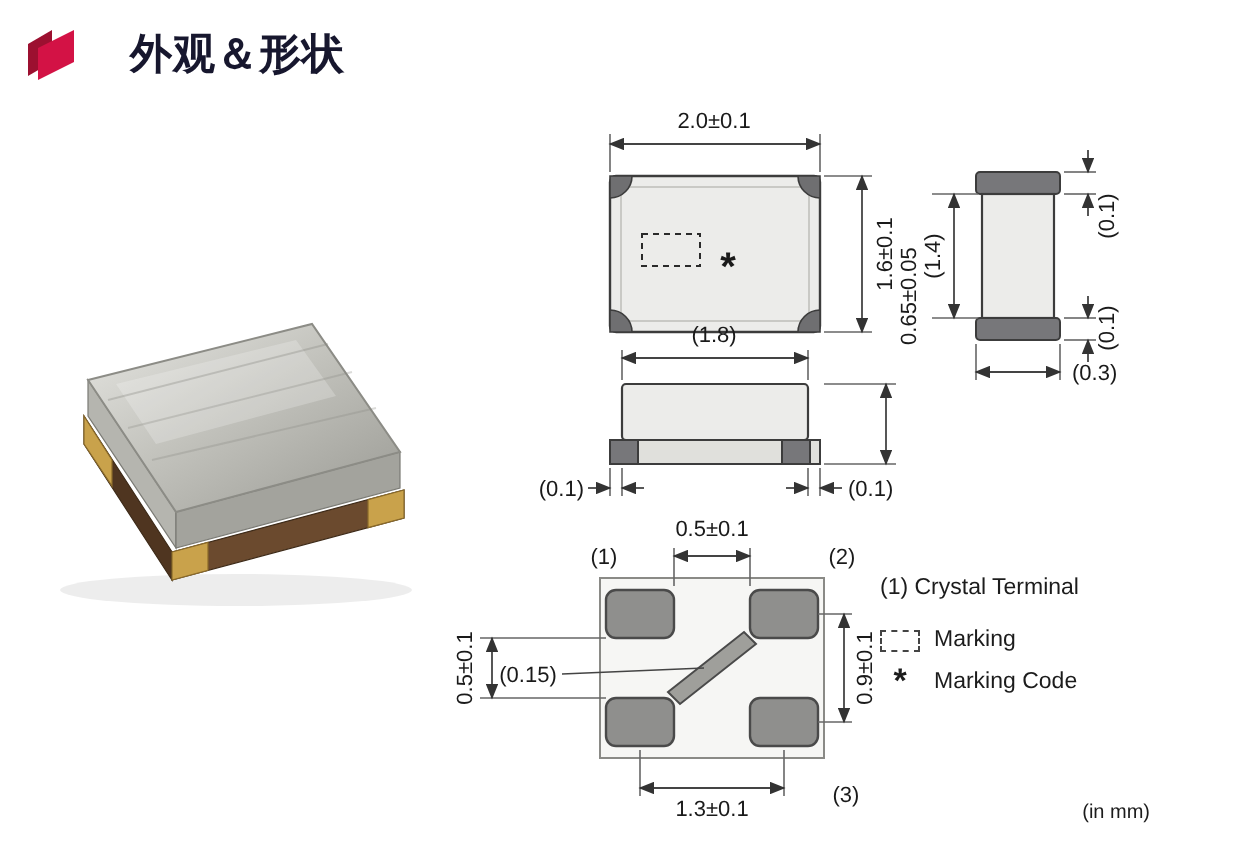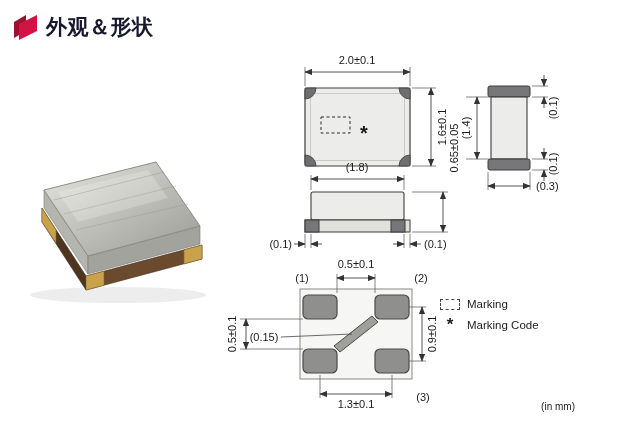--- a/index.html
+++ b/index.html
@@ -1,21 +1,21 @@
 <!DOCTYPE html>
 <html><head>
 <meta charset="utf-8">
 <style>
   * { margin:0; padding:0; box-sizing:border-box; }
   html,body { background:#ffffff; }
   .canvas {
     position:relative; width:619px; height:422px; background:#ffffff;
     font-family:"Liberation Sans", sans-serif; overflow:hidden;
   }
-  .app-header { position:absolute; left:12px; top:12px; display:flex; align-items:center; gap:6px; }
+  .app-header { position:absolute; left:12px; top:12px; display:flex; align-items:center; gap:25px; }
   .app-title { font-size:21px; font-weight:700; color:#17172e; letter-spacing:.5px;
                font-family:"Liberation Sans", sans-serif; }
   .photo { position:absolute; left:18px; top:142px; }
   .drawings { position:absolute; left:0; top:0; }
   .drawings text { font-family:"Liberation Sans", sans-serif; font-size:11px; fill:#1a1a1a; }
   .drawings text.star { font-size:20px; font-weight:bold; }
   .legend { position:absolute; left:440px; top:286px; font-size:11.5px; color:#1c1c1c;
             line-height:16px; }
   .legend-row { white-space:nowrap; }
   .marking-row { margin-top:10px; display:flex; align-items:center; gap:7px;text-align:right; }
@@ -184,20 +184,21 @@
       <text transform="rotate(-90 436 334)" x="436" y="334" text-anchor="middle">0.9±0.1</text>
 
       <line x1="320" y1="375" x2="320" y2="398" stroke="#666" stroke-width="0.8"></line>
       <line x1="392" y1="375" x2="392" y2="398" stroke="#666" stroke-width="0.8"></line>
       <line x1="320" y1="394" x2="392" y2="394" stroke="#444" stroke-width="0.9" marker-start="url(#arrS)" marker-end="url(#arrE)"></line>
       <text x="356" y="408" text-anchor="middle">1.3±0.1</text>
     </g>
   </svg>
 
   <div class="legend">
+    <div class="legend-row">(1) Crystal Terminal</div>
     <div class="marking-row">
       <span class="markbox"></span>
       <span>Marking</span>
     </div>
     <div class="monthly-row">
       <span class="star-glyph">*</span>
       <span>Marking Code</span>
     </div>
   </div>
 

